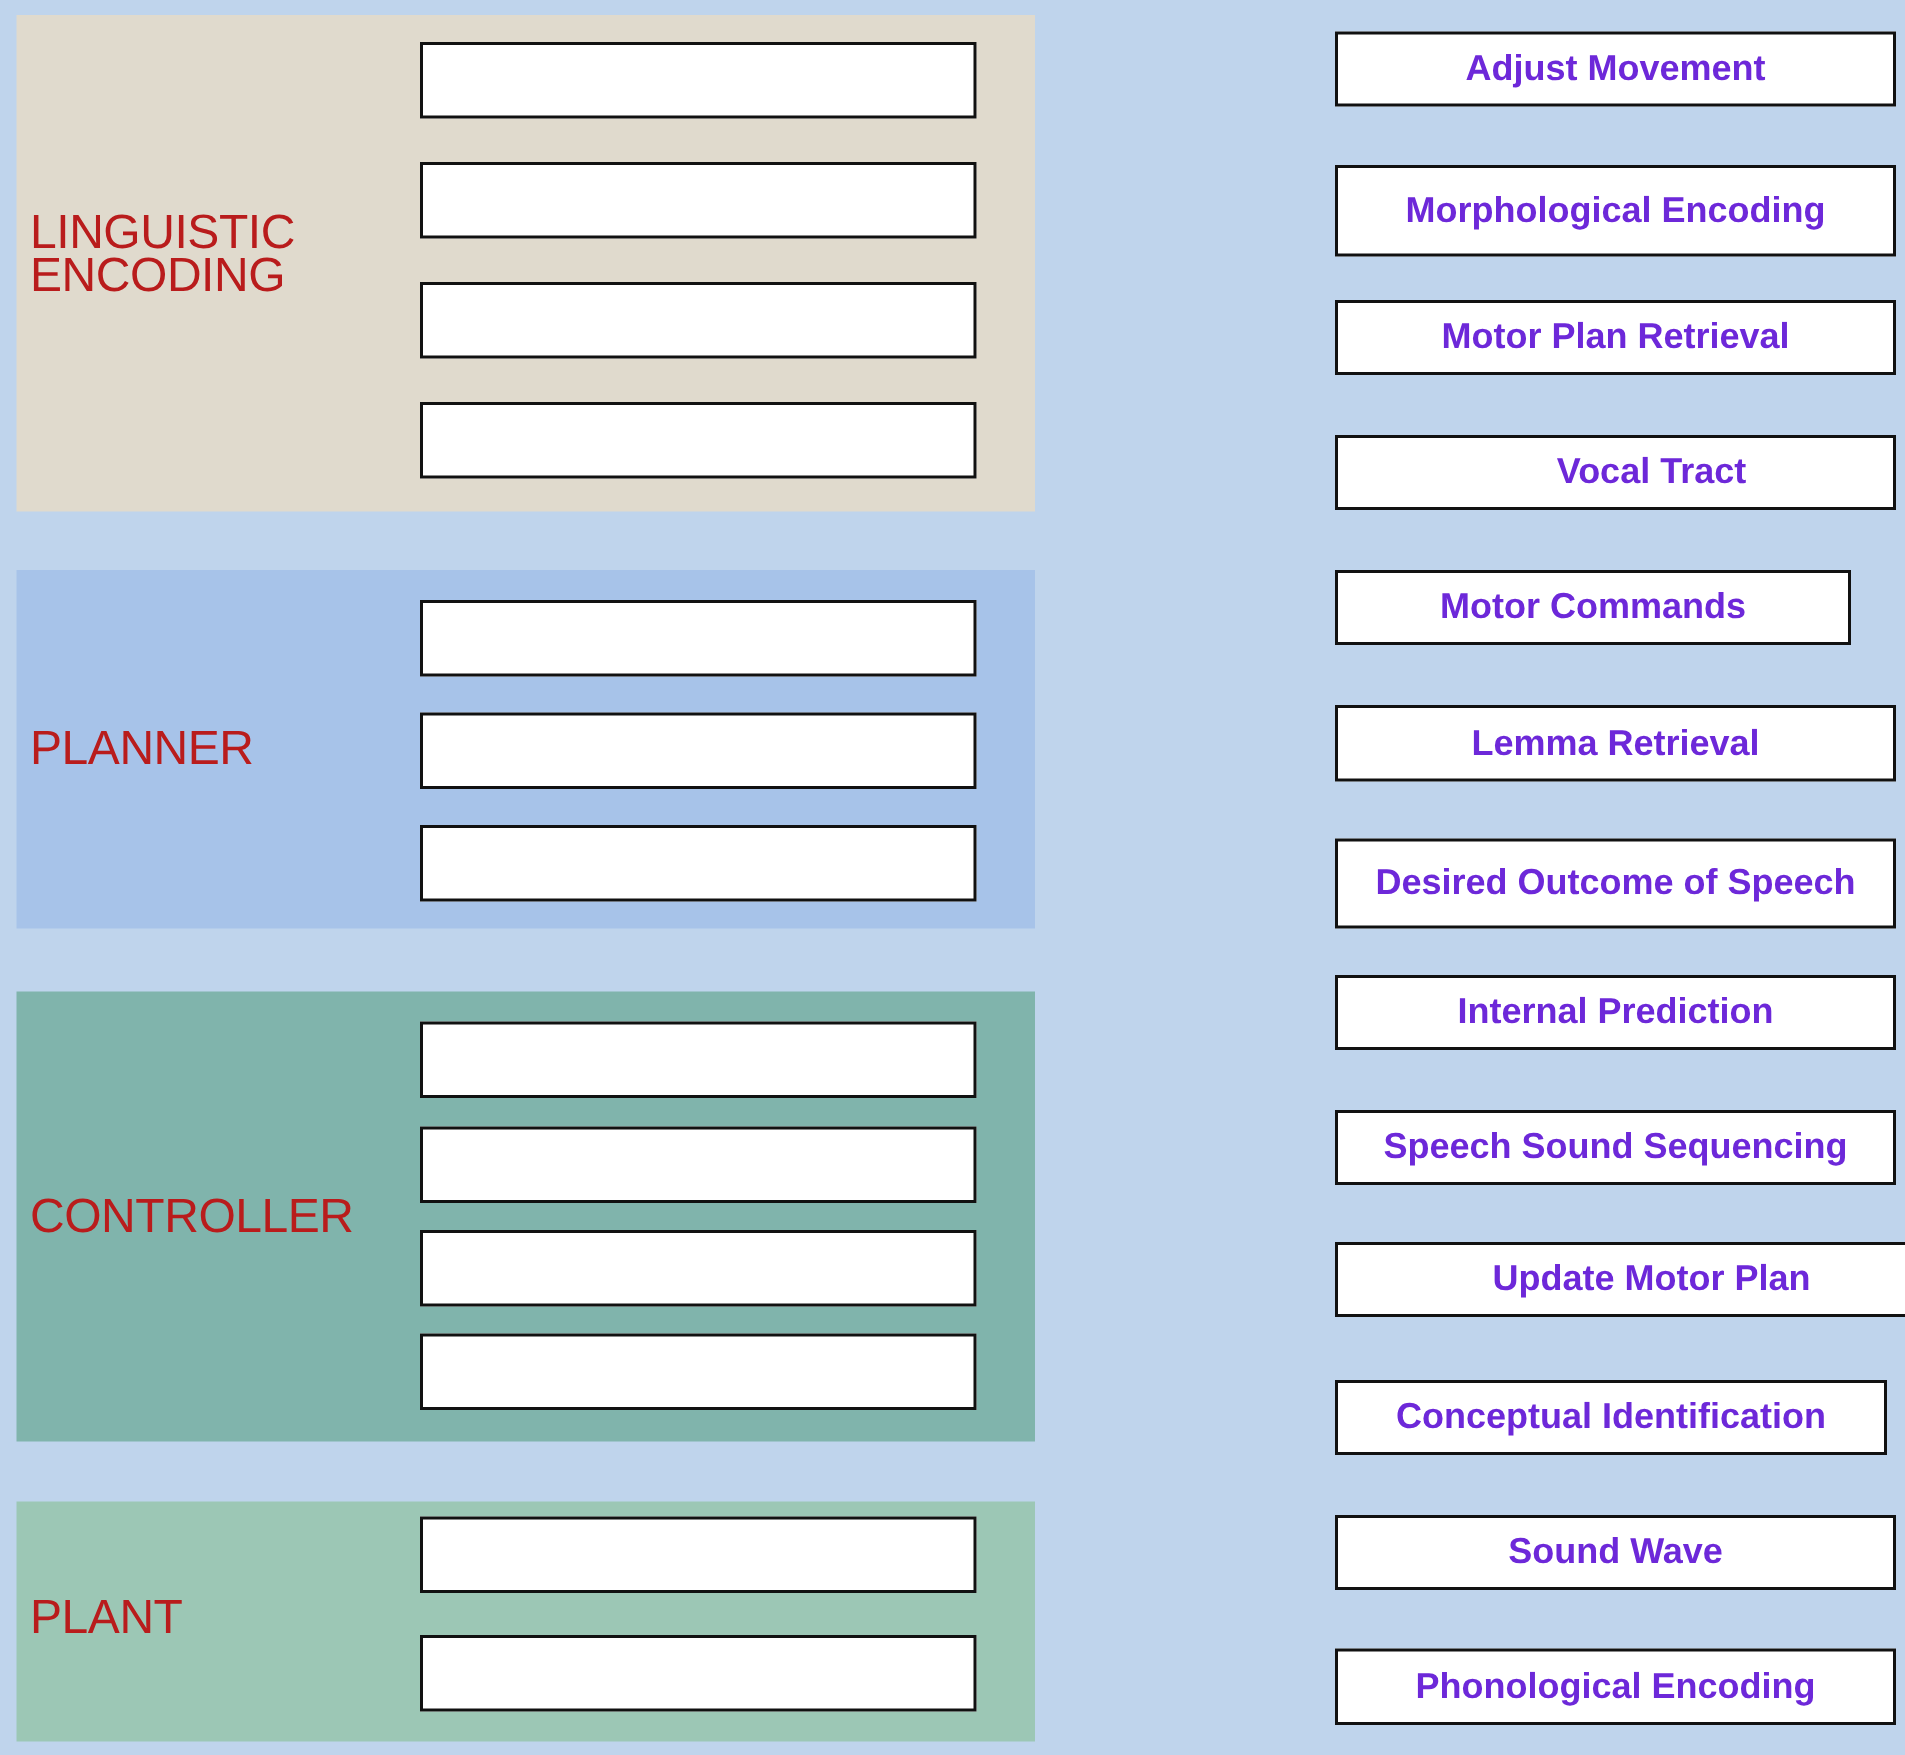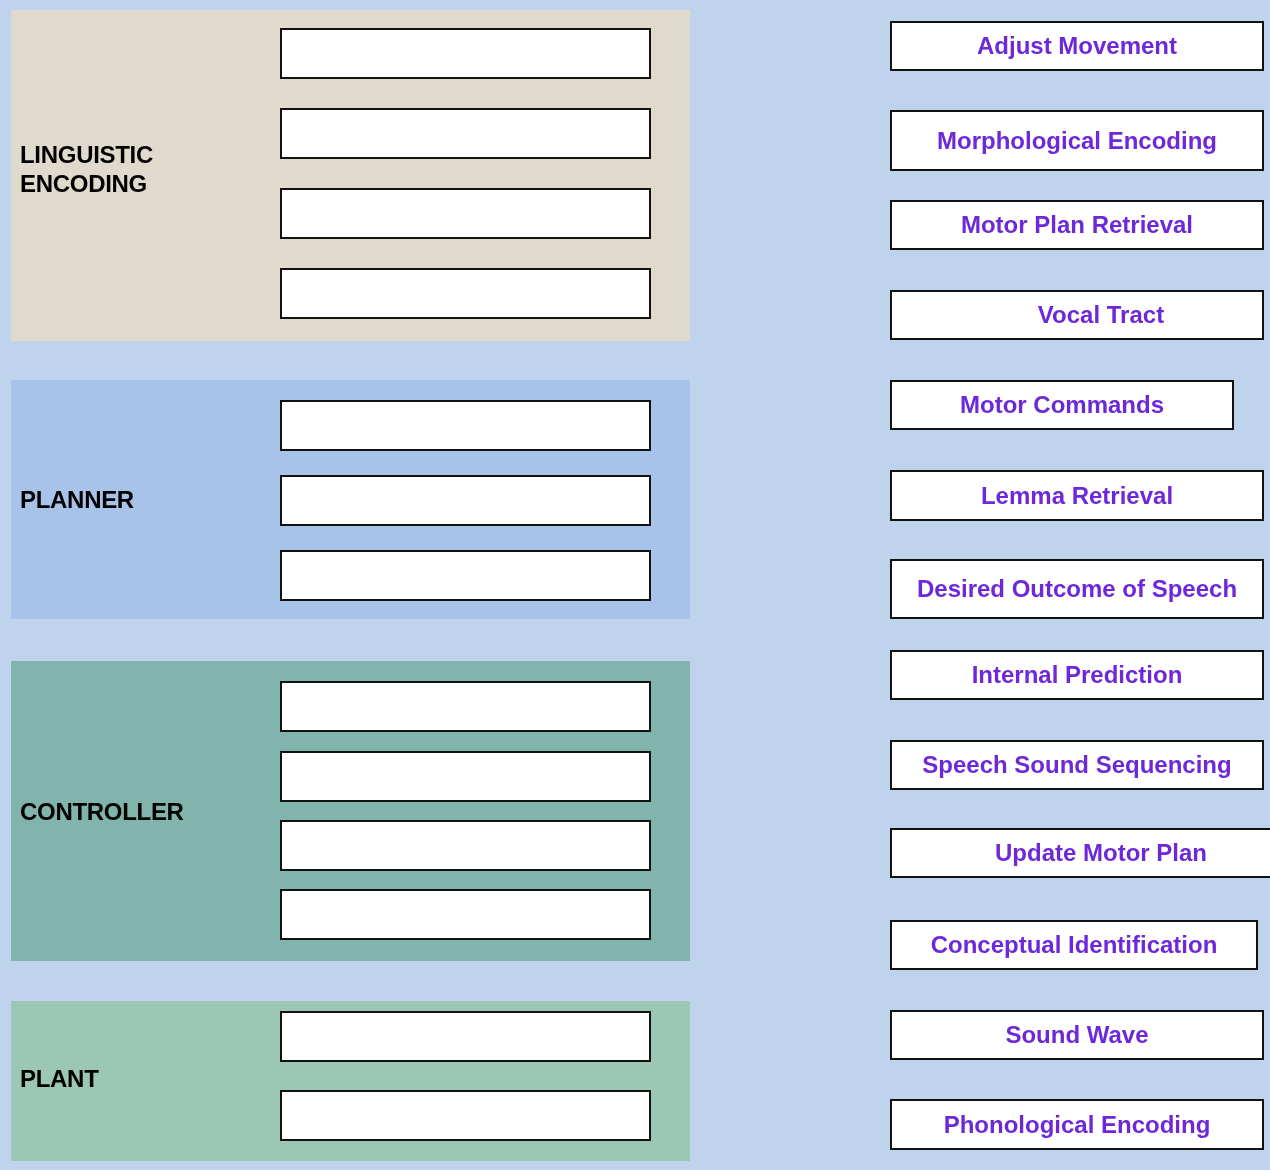--- a/index.html
+++ b/index.html
@@ -1,21 +1,21 @@
 <!DOCTYPE html>
 <html><head>
 <meta charset="utf-8">
 <style>
   html,body{margin:0;padding:0;}
   body{font-family:"Liberation Sans","DejaVu Sans",sans-serif;}
   .stage{position:relative;width:1270px;height:1170px;overflow:hidden;}
   .panel{position:absolute;}
   .cat-label{
     position:absolute;transform:translateY(-50%);
-    font-weight:bold;font-size:24px;line-height:29px;color:#000000;
+    font-weight:normal;font-size:32px;line-height:29px;color:#b91c1c;
     letter-spacing:-0.3px;white-space:nowrap;
   }
   .slot{
     position:absolute;background:#ffffff;border:2px solid #111;
     box-sizing:border-box;
   }
   .option{
     position:absolute;background:#ffffff;border:2px solid #111;
     box-sizing:border-box;display:flex;align-items:center;justify-content:center;
     font-weight:bold;font-size:24px;color:#6d28d9;text-align:center;

